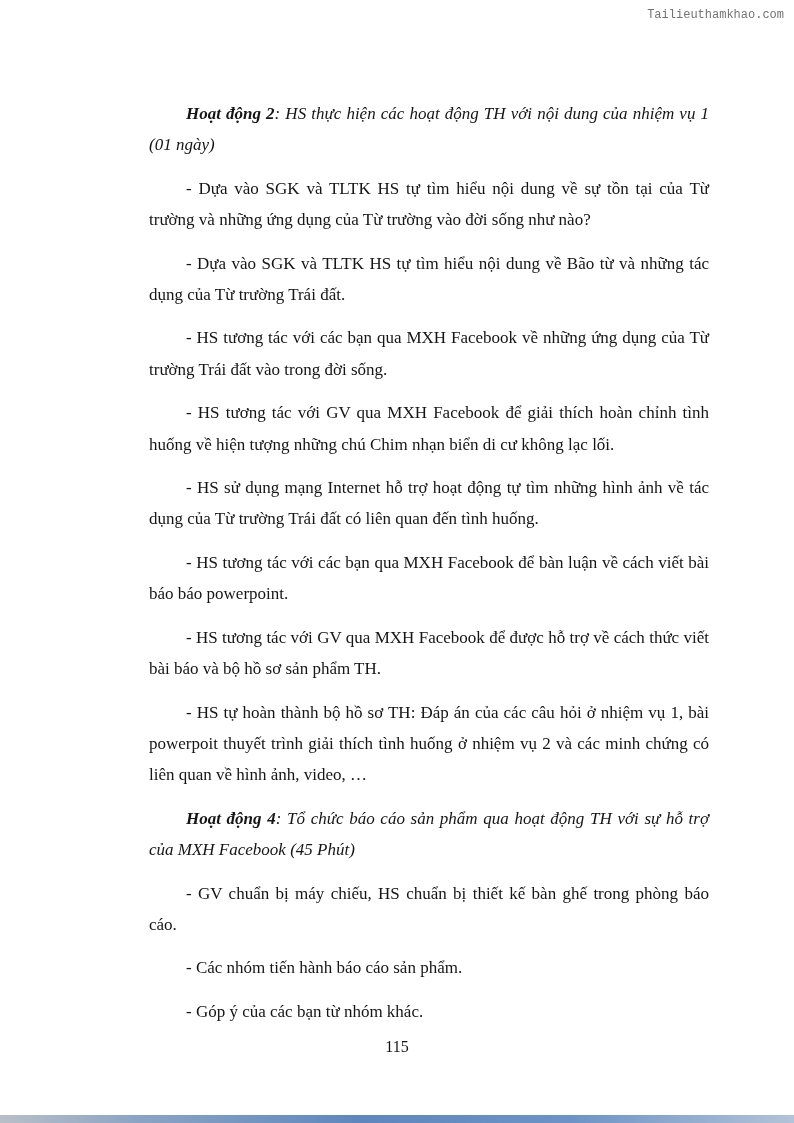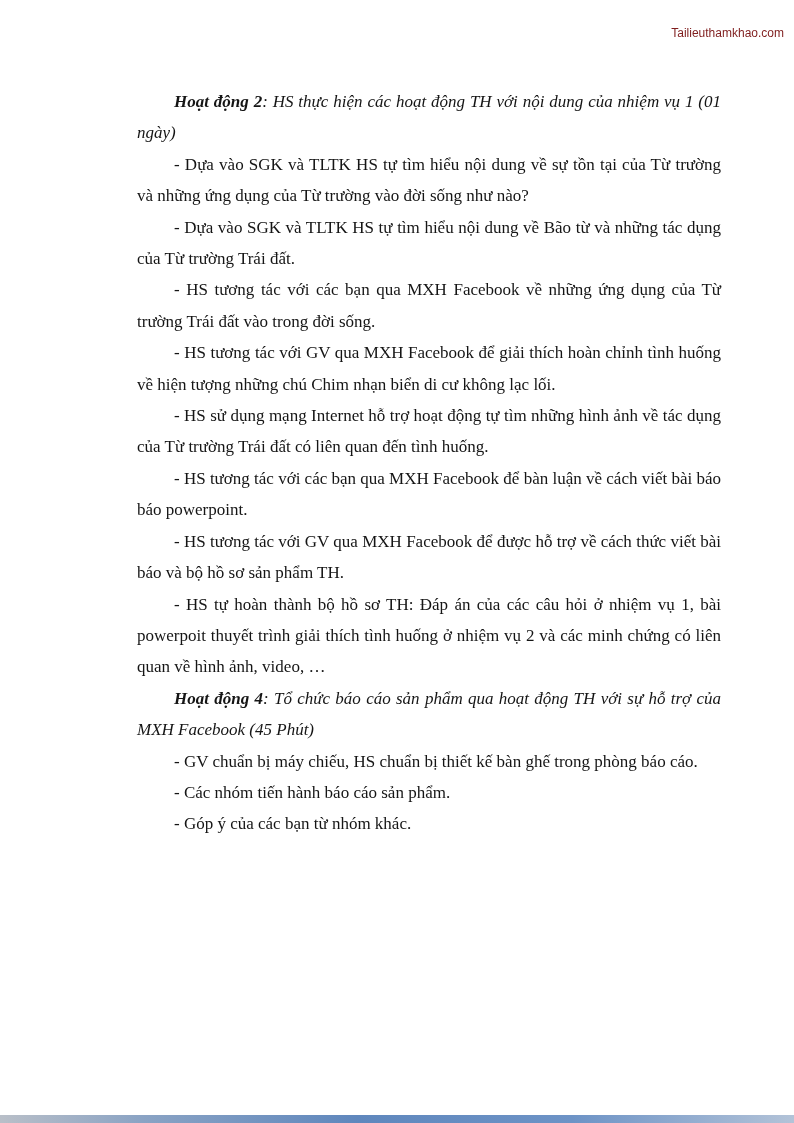--- a/index.html
+++ b/index.html
@@ -9,33 +9,32 @@
     height: 1123px;
     background: #ffffff;
     overflow: hidden;
     font-family: "Liberation Serif", serif;
     color: #151515;
   }
   .watermark {
     position: absolute;
     top: 8px;
     right: 10px;
-    font-family: Liberation Sans, sans-serif;
+    font-family: Liberation Mono, monospace;
     font-size: 12px;
-    color: #7f1d1d;
-    margin-top: 18px;
+    color: #737373;
   }
   .content {
     position: absolute;
     left: 137px;
     top: 86px;
     width: 584px;
   }
   .content p {
-    margin: 0;
+    margin: 12px;
     font-size: 17px;
     line-height: 31.4px;
     text-align: justify;
     text-indent: 37px;
   }
   .heading .lead {
     font-weight: bold;
     font-style: italic;
   }
   .heading .rest {
@@ -84,16 +83,17 @@
     <p class="body-para">- HS tự hoàn thành bộ hồ sơ TH: Đáp án của các câu hỏi ở nhiệm vụ 1, bài powerpoit thuyết trình giải thích tình huống ở nhiệm vụ 2 và các minh chứng có liên quan về hình ảnh, video, …</p>
 
     <p class="heading"><span class="lead">Hoạt động 4</span><span class="rest">: Tổ chức báo cáo sản phẩm qua hoạt động TH với sự hỗ trợ của MXH Facebook (45 Phút)</span></p>
 
     <p class="body-para">- GV chuẩn bị máy chiếu, HS chuẩn bị thiết kế bàn ghế trong phòng báo cáo.</p>
     <p class="body-para">- Các nhóm tiến hành báo cáo sản phẩm.</p>
     <p class="body-para">- Góp ý của các bạn từ nhóm khác.</p>
 
   </div>
 
+  <div class="page-number">115</div>
 
   <div class="bottom-bar"></div>
 
 </div>
 
 </body></html>

